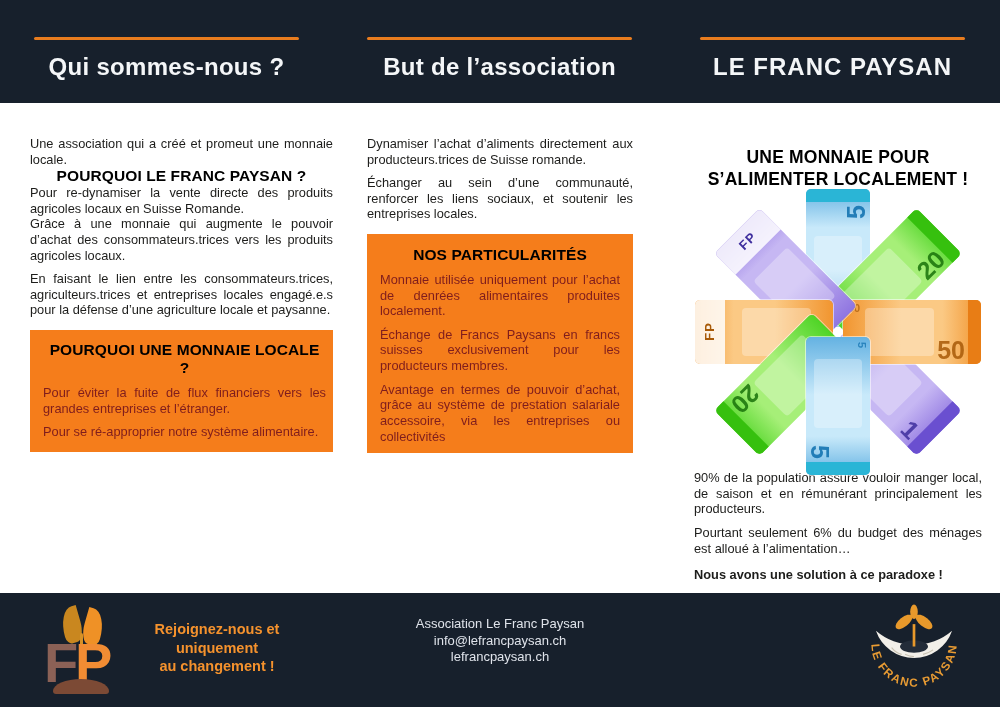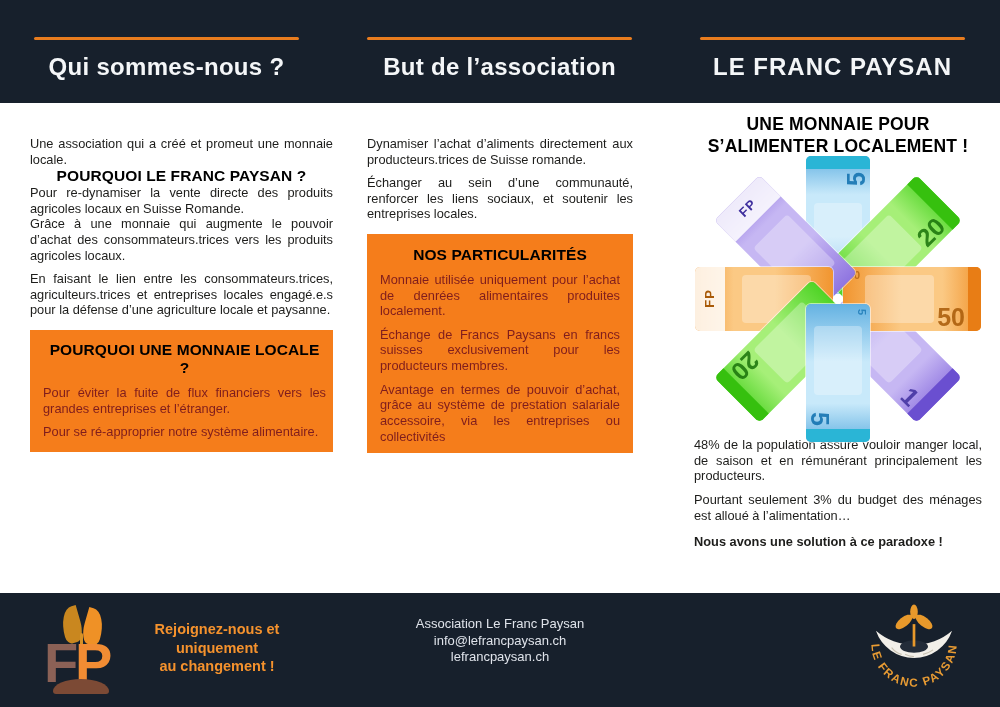--- a/index.html
+++ b/index.html
@@ -18,21 +18,21 @@
   .hcol{width:333px; text-align:center; padding-top:37px; box-sizing:border-box;}
   .hrule{height:3px; width:265px; margin:0 auto; background:var(--orange-line,#e87c1e); border-radius:2px;}
   .htitle{
     margin-top:13px; color:#f4f6f8; font-weight:700; font-size:24px; letter-spacing:.3px;
   }
   .htitle.brand{font-size:24px; font-weight:800; letter-spacing:1px;}
   
   .col{position:absolute; top:103px; box-sizing:border-box;}
   .col1{left:30px;  width:303px; padding-top:33px;}
   .col2{left:367px; width:266px; padding-top:33px;}
-  .col3{left:694px; width:288px; padding-top:10px;}
+  .col3{left:694px; width:288px; padding-top:43px;}
   .col p{
     margin:0; font-size:12.8px; line-height:1.22; text-align:justify; color:#1d1d1b;
   }
   .col .psp{margin-top:8px;}
   h2.sub{
     margin:0; text-align:center; font-size:15.5px; font-weight:800; color:#000;
     letter-spacing:.1px;
   }
   .mt26{margin-top:26px;} .mt24{margin-top:24px;} .mt7{margin-top:7px;}
   .obox{
@@ -191,22 +191,22 @@
           <div class="stripe" style="background: rgb(54, 192, 14);"></div>
           <span class="num" style="color: rgb(25, 114, 10);">20</span>
           <span class="num2" style="color: rgb(25, 114, 10);">20</span>
         </div>
         <div class="note" style="background: linear-gradient(90deg, rgb(100, 178, 226) 0%, rgb(200, 233, 250) 42%, rgb(200, 233, 250) 72%, rgb(100, 178, 226) 100%); transform: rotate(90deg) translateX(74px);">
           <div class="stripe" style="background: rgb(42, 181, 214);"></div>
           <span class="num" style="color: rgb(13, 111, 174);">5</span>
           <span class="num2" style="color: rgb(13, 111, 174);">5</span>
         </div>
       </div>
-    <p class="c3p1">48% de la population assure vouloir manger local, de saison et en rémunérant principalement les producteurs.</p>
-    <p class="psp">Pourtant seulement 3% du budget des ménages est alloué à l’alimentation…</p>
+    <p class="c3p1">90% de la population assure vouloir manger local, de saison et en rémunérant principalement les producteurs.</p>
+    <p class="psp">Pourtant seulement 6% du budget des ménages est alloué à l’alimentation…</p>
     <p class="bold-center">Nous avons une solution à ce paradoxe !</p>
   </div>
 
   <div class="footer"></div>
 
   <div class="fp-logo">
     <span class="fp-leaf l1"></span>
     <span class="fp-leaf l2"></span>
     <span class="fp-stem"></span>
     <span class="fp-letter f">F</span>

